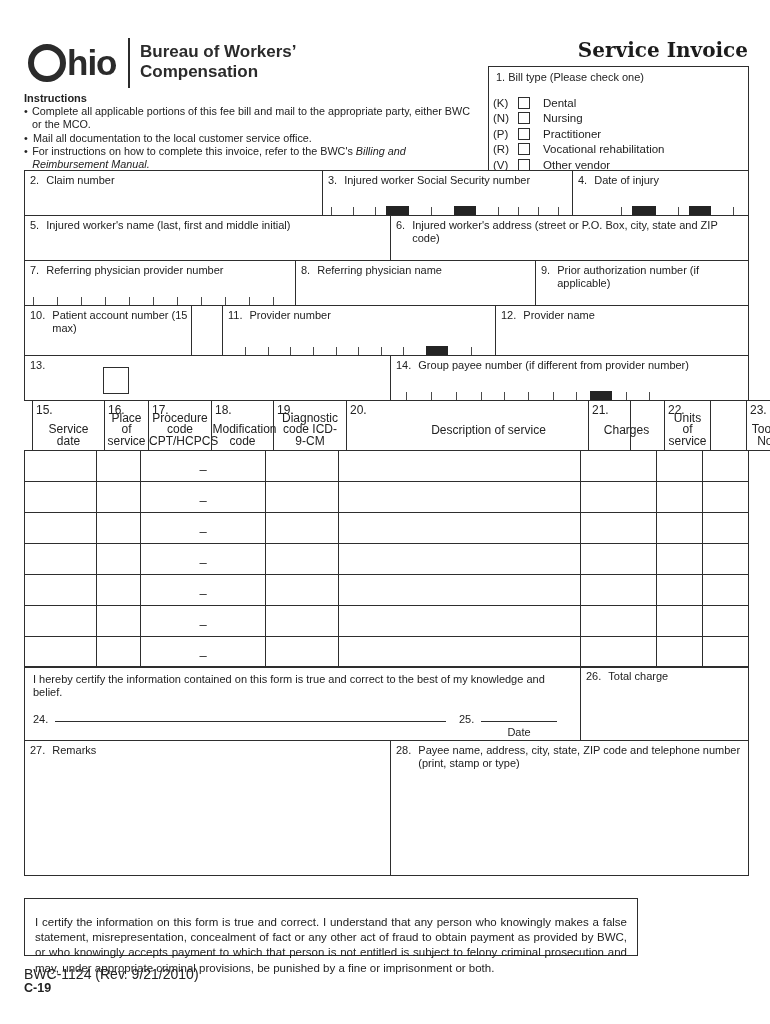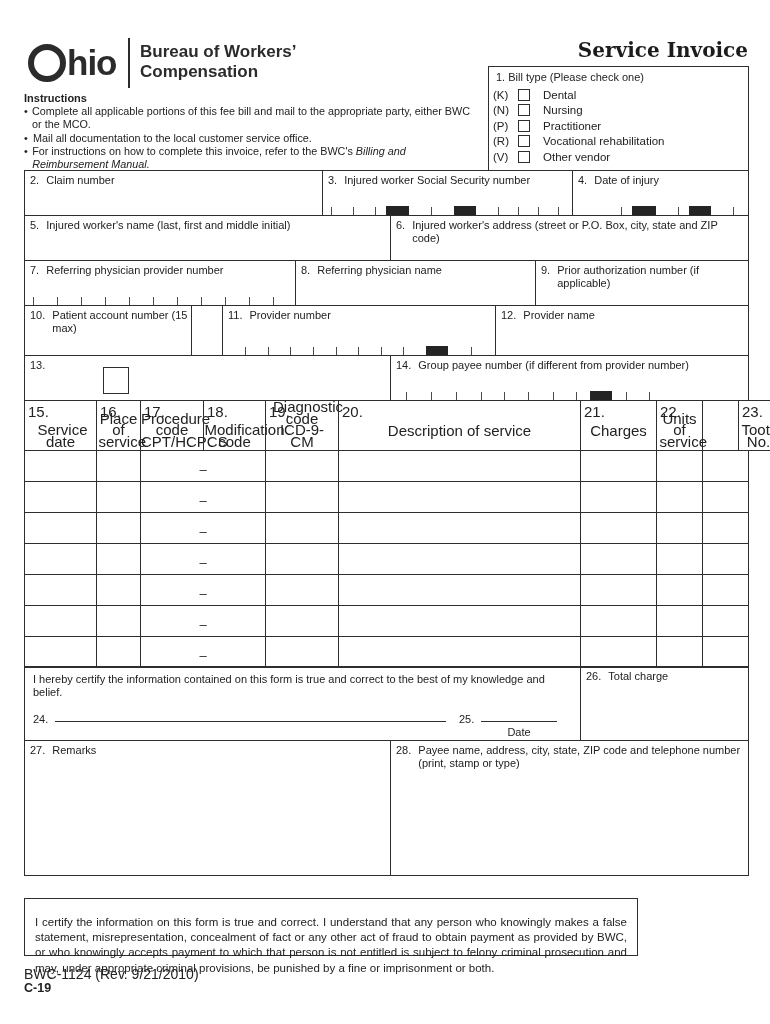--- a/index.html
+++ b/index.html
@@ -13,35 +13,35 @@
   .agency{position:absolute;left:140px;top:42px;font-size:17px;font-weight:bold;color:#2b2b2b;line-height:20px;}
   .doc-title{position:absolute;right:22px;top:38px;font-family:"DejaVu Serif",serif;
              font-size:20px;font-weight:bold;color:#1c1c1c;}
   .instructions{position:absolute;left:24px;top:92px;width:456px;font-size:10.8px;line-height:13.2px;}
   .instructions .ihead{font-weight:bold;font-size:11px;}
   .instructions .bullet{display:flex;}
   .instructions .bchar{width:9px;}
   
   .billbox{position:absolute;left:488px;top:66px;width:261px;height:105px;
            border:1px solid #2e2e2e;box-sizing:border-box;font-size:11.5px;}
-  .billbox .btitle{margin:4px 0 4px 7px;font-size:11px;}
+  .billbox .btitle{margin:4px 0 12px 7px;font-size:11px;}
   .opt{display:flex;align-items:center;height:15.5px;margin-left:4px;}
   .opt .code{width:25px;font-size:11.5px;}
   .opt .cb{width:12px;height:12px;border:1px solid #2e2e2e;box-sizing:border-box;}
   .opt .olabel{margin-left:13px;font-size:11.5px;}
   
   .cell{position:absolute;border:1px solid #2e2e2e;box-sizing:border-box;background:transparent;}
   .flrow{display:flex;padding:3px 3px 0 5px;font-size:11px;line-height:13px;align-items:flex-start;}
   .fnum{white-space:nowrap;margin-right:7px;}
   .comb{position:absolute;left:0;right:0;bottom:0;height:10px;}
   .tk{position:absolute;bottom:0;width:1px;height:8px;background:#4a4a4a;}
   .bk{position:absolute;bottom:0;height:9px;background:#242424;}
   .cb13{position:absolute;left:78px;top:11px;width:26px;height:27px;border:1px solid #2e2e2e;box-sizing:border-box;}
   
-  .hcell{position:absolute;border:1px solid #2e2e2e;box-sizing:border-box;font-size:15px;}
+  .hcell{position:absolute;border:1px solid #2e2e2e;box-sizing:border-box;font-size:12px;margin-left:8px;}
   .hnum{position:absolute;top:2px;left:3px;}
   .hlabel{position:absolute;bottom:3px;left:0;right:0;text-align:center;line-height:11.5px;}
   .hlabel span{display:inline-block;}
   .trow{position:absolute;left:24px;width:725px;height:32px;display:flex;}
   .bcell{box-sizing:border-box;border:1px solid #2e2e2e;margin-left:-1px;position:relative;}
   .bcell:first-child{margin-left:0;}
   .c-date{width:73px;} .c-place{width:45px;} .c-proc{width:126px;} .c-diag{width:74px;}
   .c-desc{width:243px;} .c-charges{width:77px;} .c-units{width:47px;} .c-tooth{width:47px;}
   .dash{position:absolute;left:50%;transform:translateX(-50%);bottom:4px;font-size:13px;color:#2a2a2a;}
   
@@ -269,21 +269,21 @@
       <div class="hlabel"><span style="max-width:62px;">Procedure code CPT/HCPCS</span></div>
   </div>
   <div class="hcell" style="left:203px;top:400px;width:63px;height:51px;">
     <span class="hnum">18.</span>
       <div class="hlabel"><span style="max-width:60px;">Modification code</span></div>
   </div>
   <div class="hcell" style="left:265px;top:400px;width:74px;height:51px;">
     <span class="hnum">19.</span>
       <div class="hlabel"><span style="max-width:58px;">Diagnostic code ICD-9-CM</span></div>
   </div>
-  <div class="hcell" style="left:338px;top:400px;width:243px;height:51px;">
+  <div class="hcell" style="left:338px;top:400px;width:285px;height:51px;">
     <span class="hnum">20.</span>
       <div class="hlabel" style="bottom:14px;"><span>Description of service</span></div>
   </div>
   <div class="hcell" style="left:580px;top:400px;width:77px;height:51px;">
     <span class="hnum">21.</span>
       <div class="hlabel" style="bottom:14px;"><span>Charges</span></div>
   </div>
   <div class="hcell" style="left:656px;top:400px;width:47px;height:51px;">
     <span class="hnum">22.</span>
       <div class="hlabel"><span style="max-width:40px;">Units of service</span></div>

